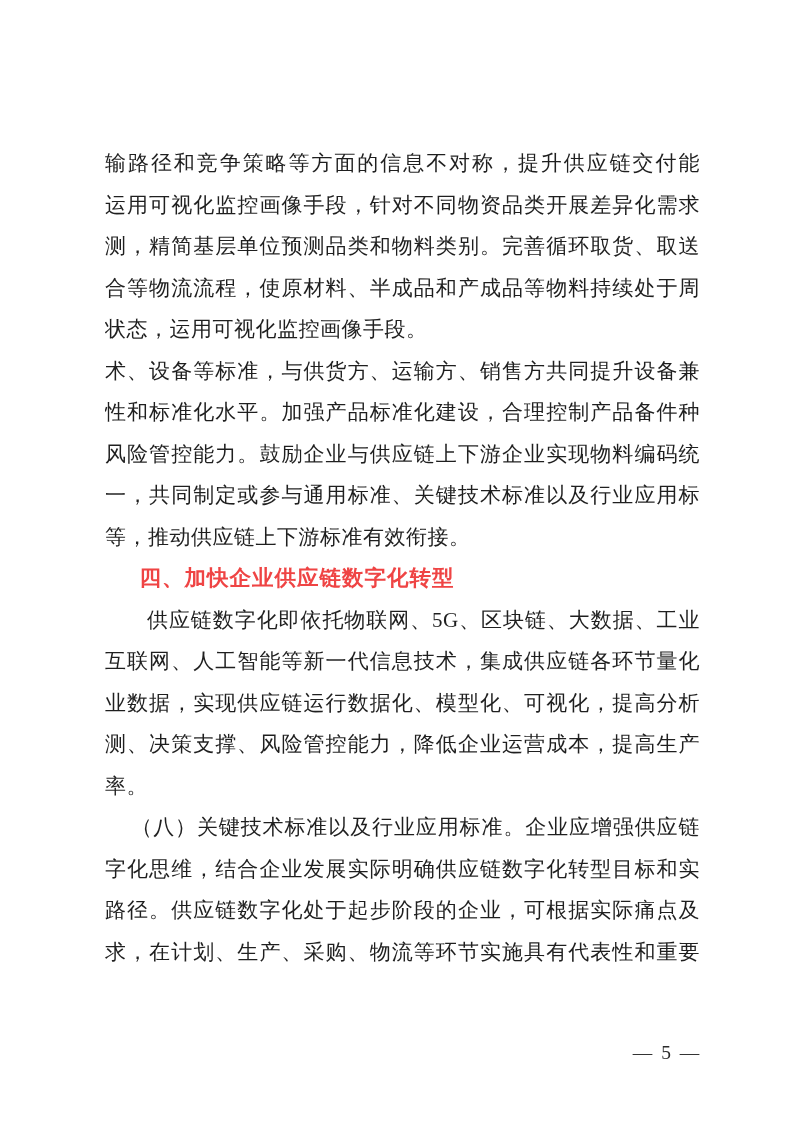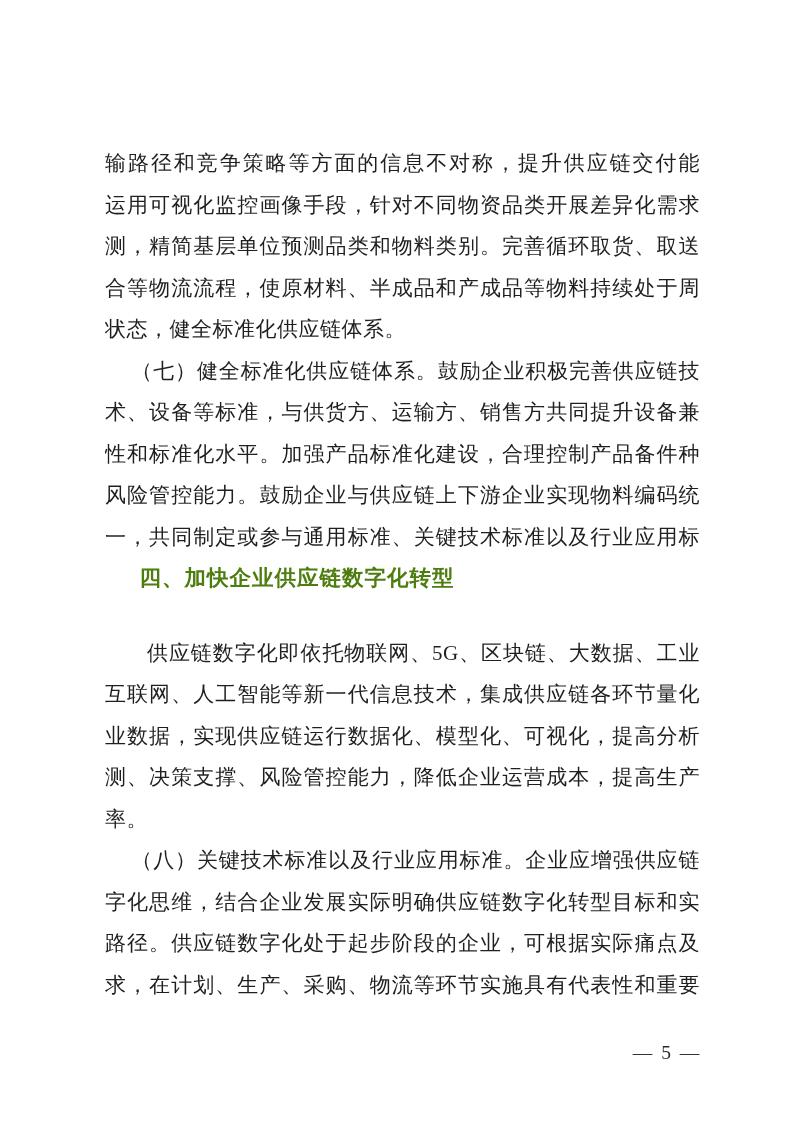--- a/index.html
+++ b/index.html
@@ -28,26 +28,26 @@
     overflow: hidden;
     white-space: normal;
     text-align: justify;
     text-align-last: justify;
     text-justify: inter-character;
     letter-spacing: 0.5px;
   }
   .line.end {
     text-align-last: left;
   }
-  .ind-normal { text-indent: 2em; margin-top: 33px; }
+  .ind-normal { text-indent: 2em; }
   .ind-paren  { text-indent: 1.25em; }
   .heading .line {
     font-family: "Liberation Sans", "DejaVu Sans", sans-serif;
     font-weight: 700;
-    color: #4d7c0f;
+    color: #ef4444;
     font-size: 21.5px;
     text-indent: 1.6em;
     text-align: left;
     text-align-last: left;
     letter-spacing: 1px;
   }
   .footer {
     position: absolute;
     top: 1038px;
     left: 0;
@@ -70,28 +70,28 @@
 </head>
 <body>
 
 <div class="page">
   <main class="content">
       <div class="block paragraph">
         <div class="line">输路径和竞争策略等方面的信息不对称，提升供应链交付能力。</div>
         <div class="line">运用可视化监控画像手段，针对不同物资品类开展差异化需求预</div>
         <div class="line">测，精简基层单位预测品类和物料类别。完善循环取货、取送结</div>
         <div class="line">合等物流流程，使原材料、半成品和产成品等物料持续处于周转</div>
-        <div class="line end">状态，健全标准化供应链体系。</div>
+        <div class="line end">状态，运用可视化监控画像手段。</div>
       </div>
       <div class="block paragraph">
-        <div class="line ind-paren">（七）健全标准化供应链体系。鼓励企业积极完善供应链技</div>
         <div class="line">术、设备等标准，与供货方、运输方、销售方共同提升设备兼容</div>
         <div class="line">性和标准化水平。加强产品标准化建设，合理控制产品备件种类</div>
         <div class="line">风险管控能力。鼓励企业与供应链上下游企业实现物料编码统</div>
         <div class="line">一，共同制定或参与通用标准、关键技术标准以及行业应用标准</div>
+        <div class="line end">等，推动供应链上下游标准有效衔接。</div>
       </div>
       <div class="block heading">
         <div class="line end">四、加快企业供应链数字化转型</div>
       </div>
       <div class="block paragraph">
         <div class="line ind-normal">供应链数字化即依托物联网、5G、区块链、大数据、工业</div>
         <div class="line">互联网、人工智能等新一代信息技术，集成供应链各环节量化作</div>
         <div class="line">业数据，实现供应链运行数据化、模型化、可视化，提高分析预</div>
         <div class="line">测、决策支撑、风险管控能力，降低企业运营成本，提高生产效</div>
         <div class="line end">率。</div>

